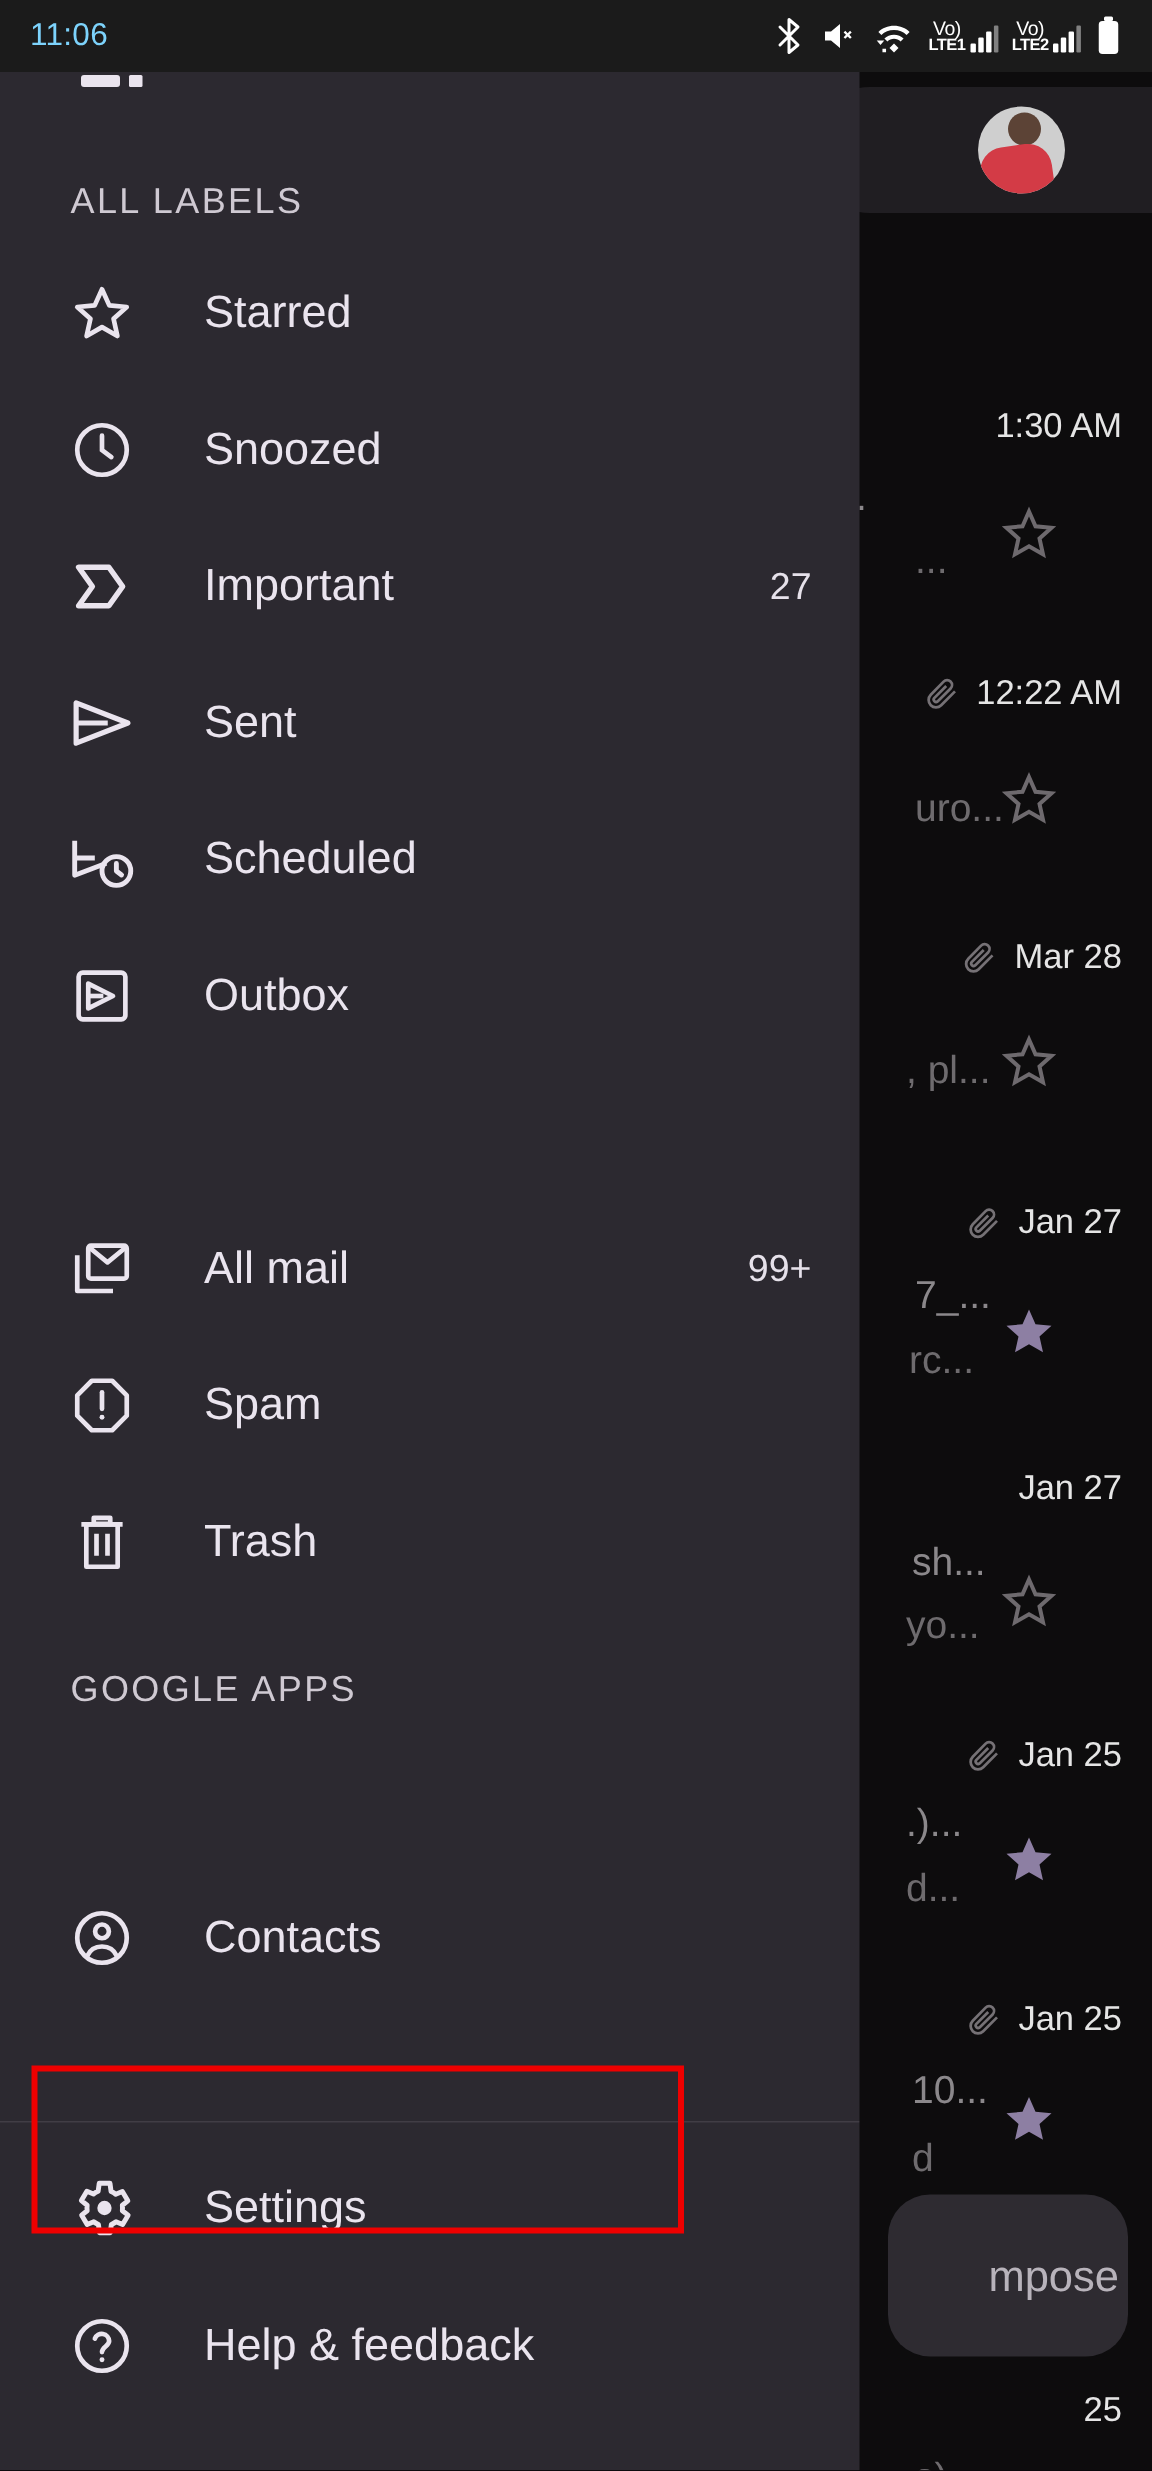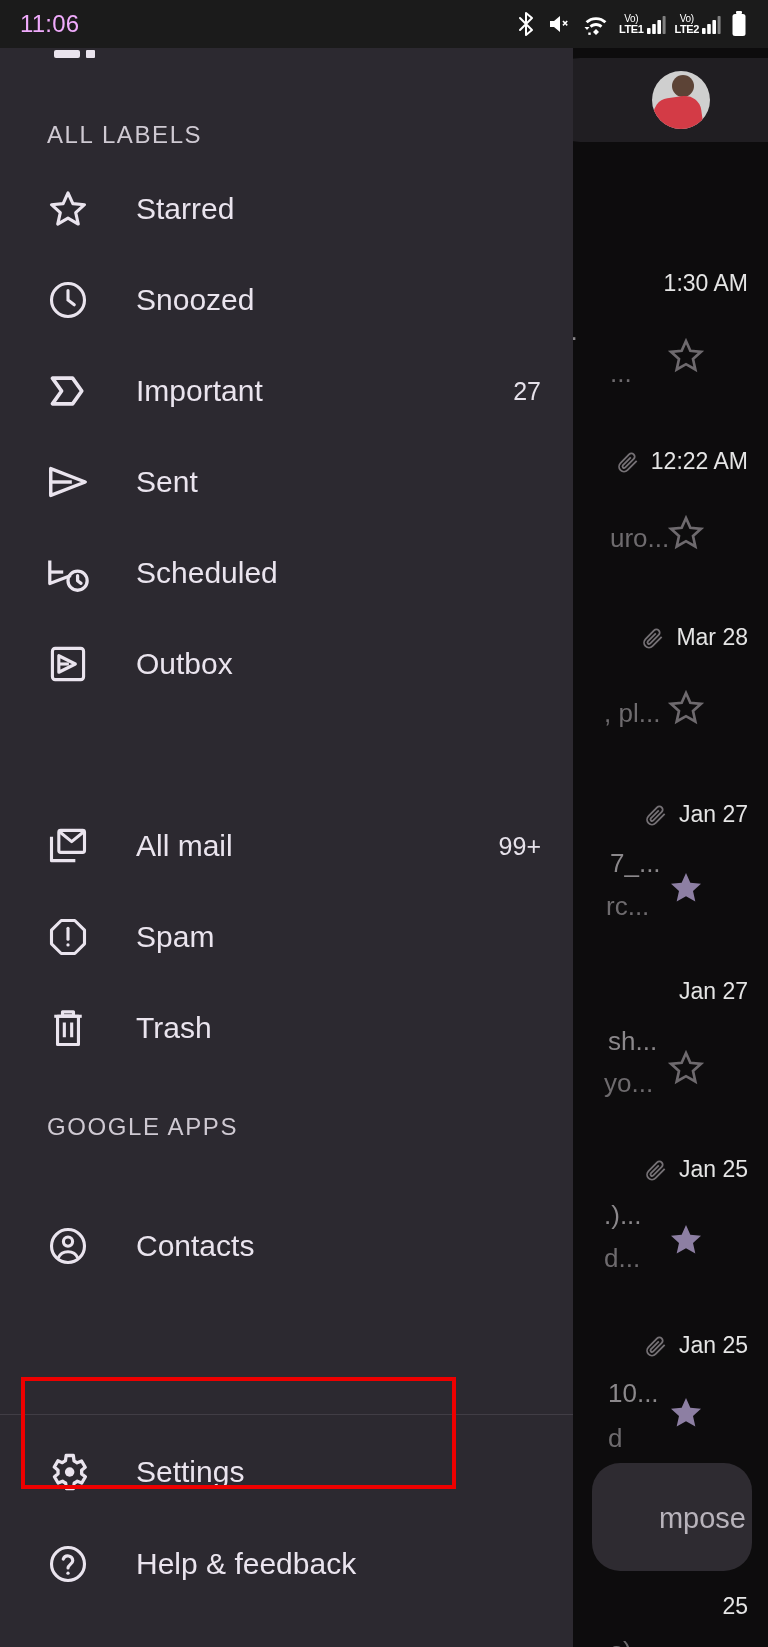--- a/index.html
+++ b/index.html
@@ -26,39 +26,39 @@
     width: 768px; height: 48px;
     background: #1b1b1b;
     display: flex;
     align-items: center;
     justify-content: space-between;
     padding: 0 20px;
     box-sizing: border-box;
     z-index: 60;
   }
   #clock {
-    color: #f0abfc;
-    font-size: 24px;
+    color: #7dd3fc;
+    font-size: 21px;
     letter-spacing: 0.2px;
   }
   #sb-icons {
     display: flex;
     align-items: center;
     gap: 9px;
   }
   .sb-ico { display: block; }
   .volte {
     display: flex;
     flex-direction: column;
     align-items: center;
     justify-content: center;
     line-height: 1;
     color: #fff;
   }
-  .volte .v1 { font-size: 10px; letter-spacing: -0.3px; }
+  .volte .v1 { font-size: 13px; letter-spacing: -0.3px; }
   .volte .v2 { font-size: 11px; font-weight: bold; letter-spacing: -0.4px; }
   .volte-group { display: flex; align-items: flex-end; gap: 2px; }
 
   
   #backdrop {
     position: absolute;
     left: 0; top: 48px;
     width: 768px;
     height: 1599px;
     background: #0d0c0d;
@@ -463,21 +463,21 @@
           <path d="M10 9v8M14 9v8"></path>
         </svg>
       </span>
       <span class="label">Trash</span>
       <span class="count"></span>
     </div>
 
     <div class="section-header" style="top:1065px;">GOOGLE APPS</div>
 
 
-    <div class="drawer-item" style="top:1152px;text-align:center;">
+    <div class="drawer-item" style="top:1198px;text-align:center;">
       <span class="ico">
         <svg width="44" height="44" viewBox="0 0 24 24" fill="none" stroke="#eae4ee" stroke-width="1.7">
             <circle cx="12" cy="12" r="9"></circle>
             <circle cx="12" cy="9.6" r="2.5"></circle>
             <path d="M6.6 18.6c1-2.3 3-3.5 5.4-3.5s4.4 1.2 5.4 3.5"></path>
           </svg>
       </span>
       <span class="label">Contacts</span>
       <span class="count"></span>
     </div>

